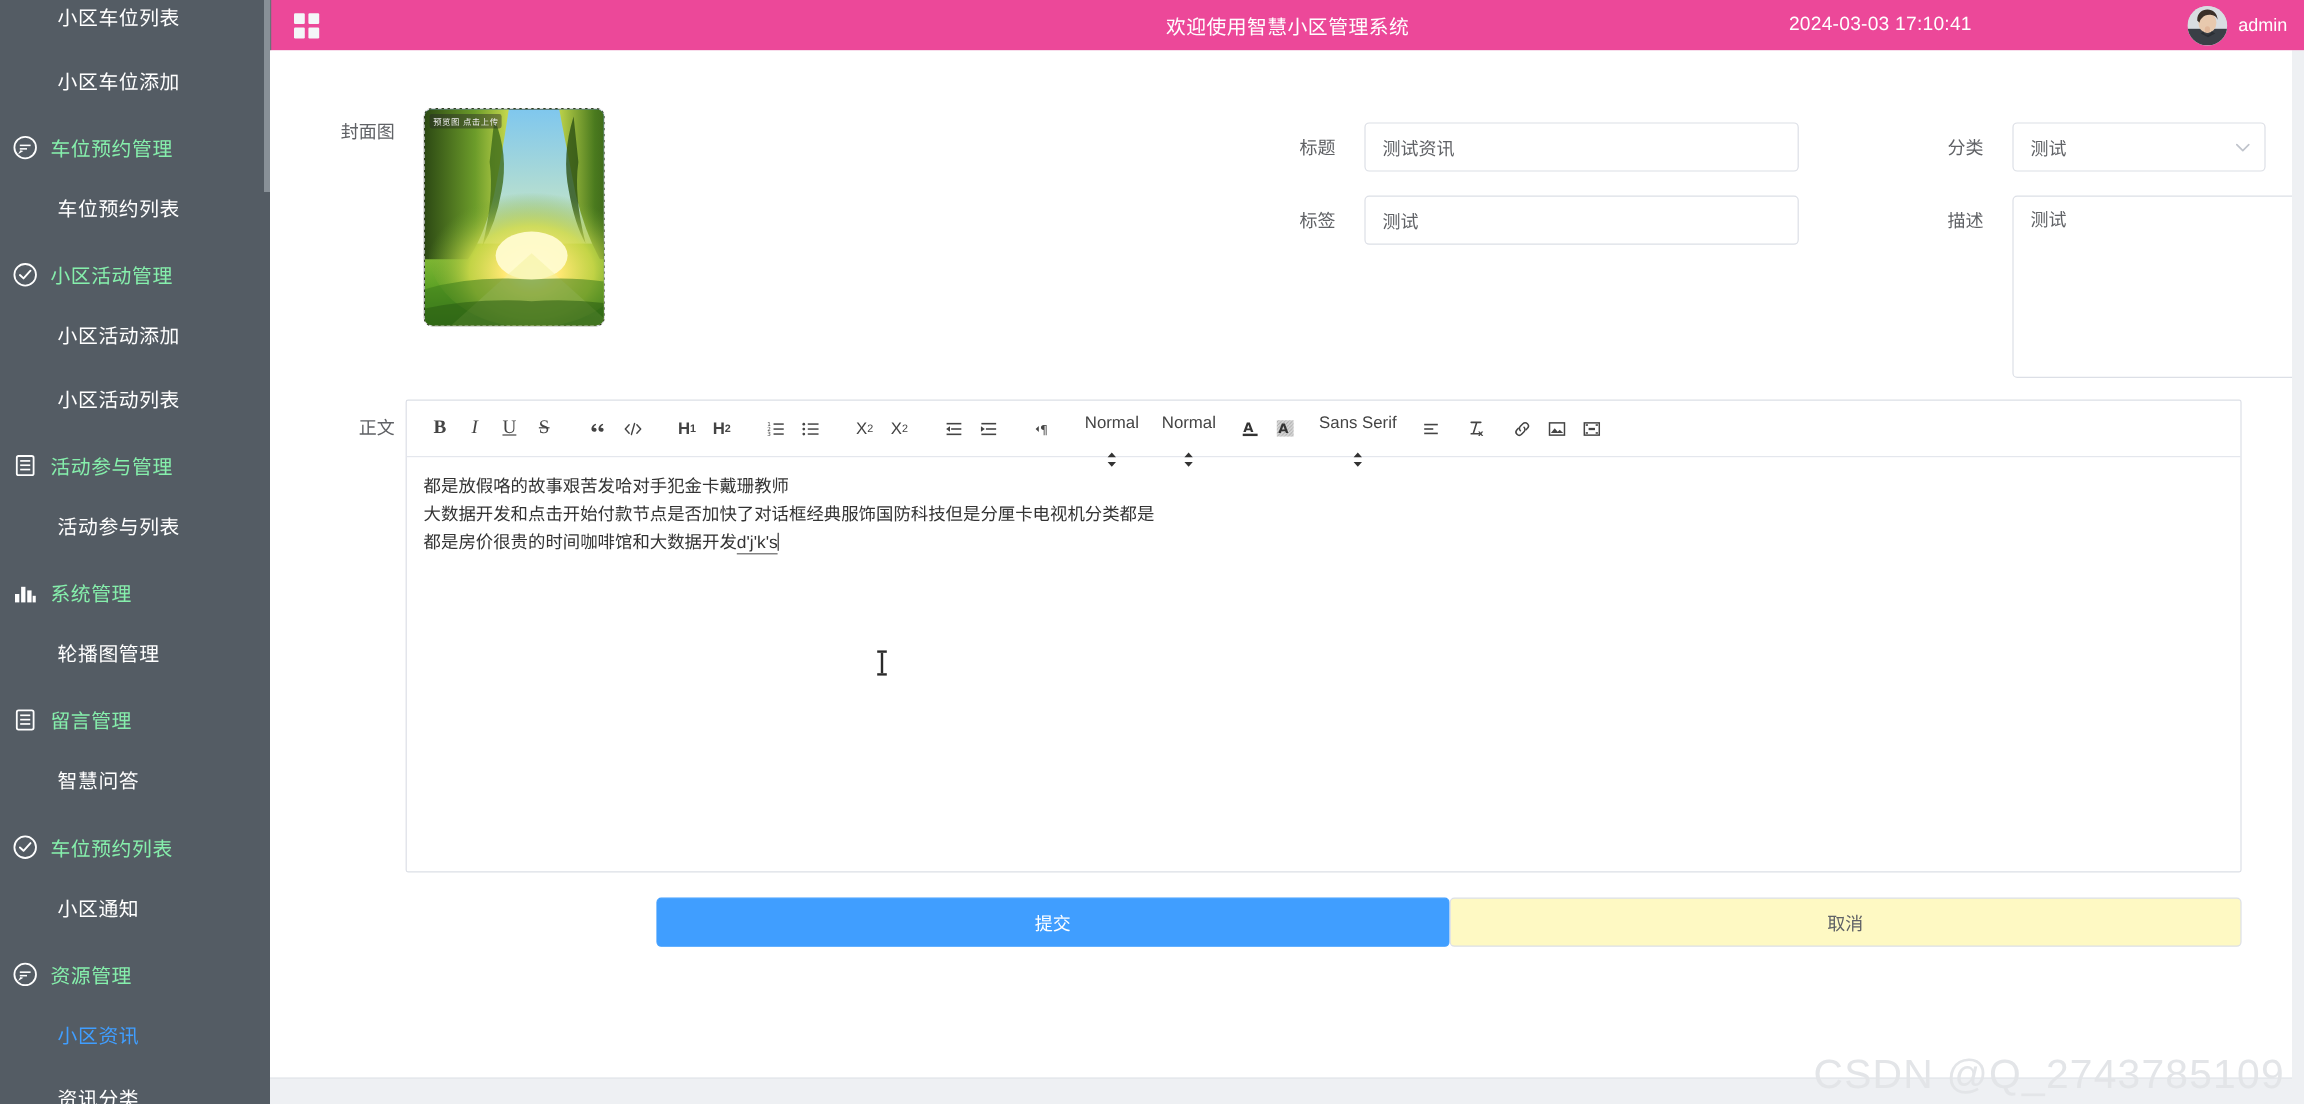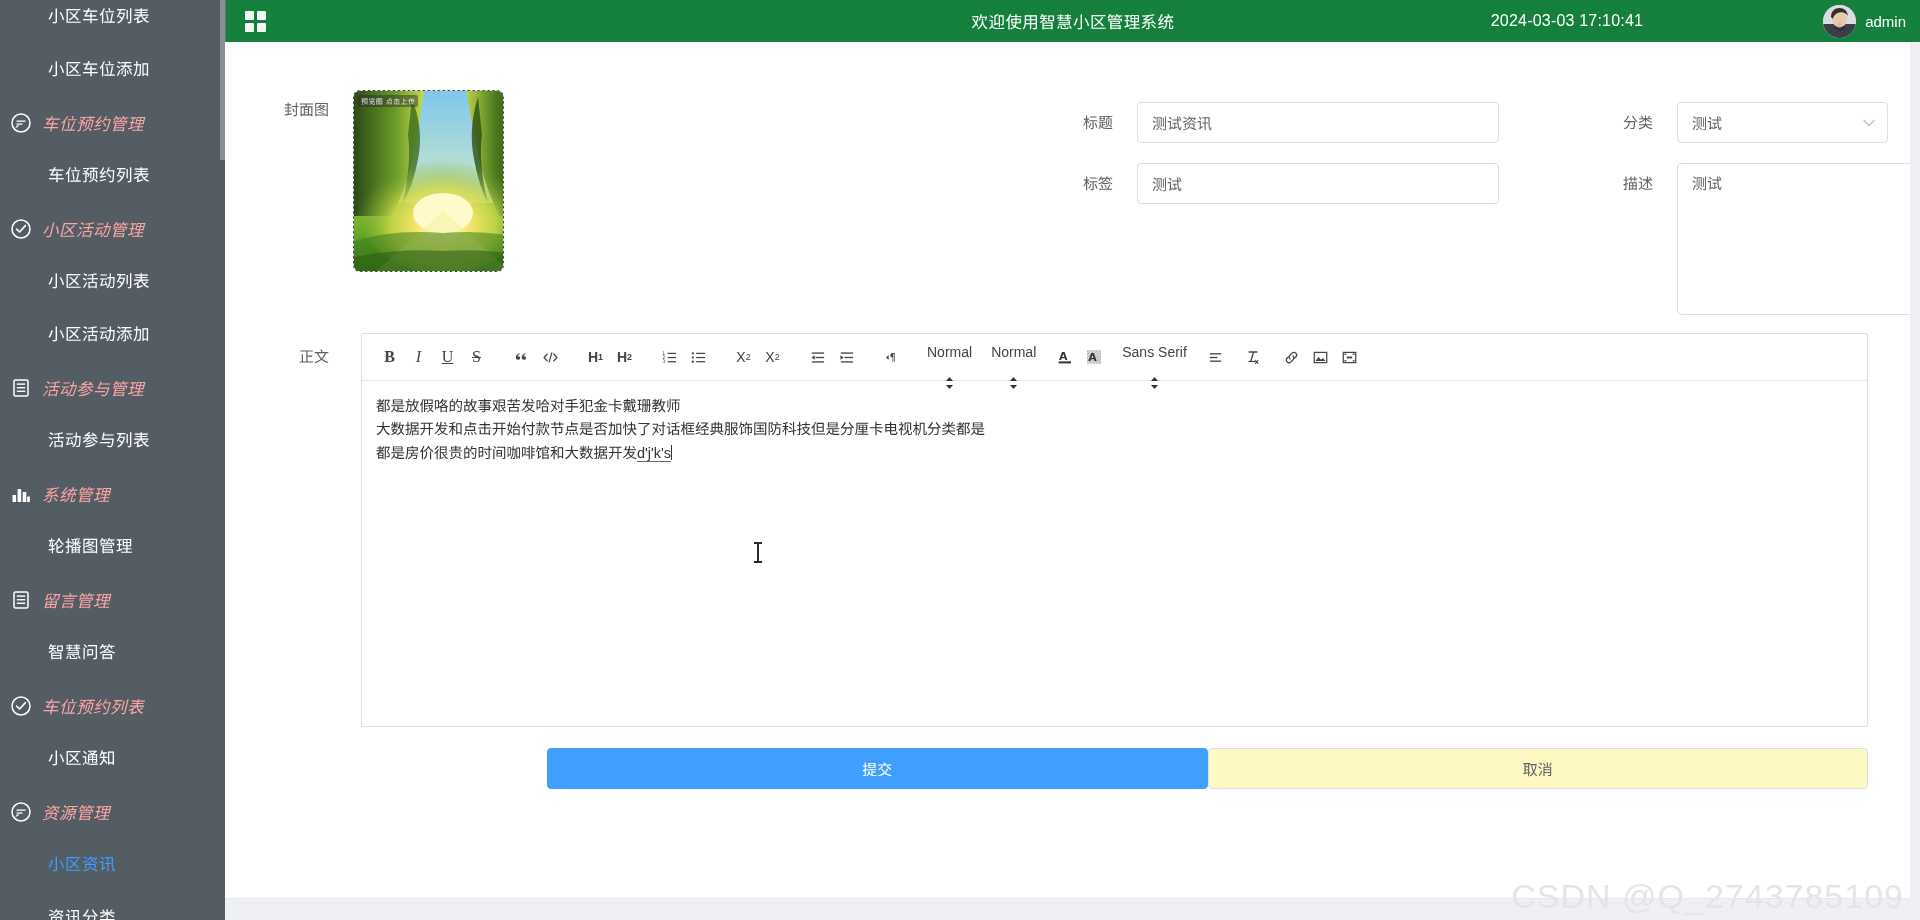--- a/index.html
+++ b/index.html
@@ -17,41 +17,41 @@
   .sidebar {
     width: 225px; height: 920px; flex: 0 0 225px;
     background: #545c64;
     overflow: hidden;
     position: relative;
   }
   .side-scroll { position: absolute; top: -10px; left: 0; width: 225px; }
   .nav-group-title {
     display: flex; align-items: center;
     height: 53px; padding-left: 8px;
-    color: #fca5a5; font-size: 16.5px; letter-spacing: .5px; font-style: italic;
+    color: #86efac; font-size: 16.5px; letter-spacing: .5px;
   }
   .nav-group-title .gicon {
     width: 26px; height: 26px; margin-right: 8px;
     display: inline-flex; align-items: center; justify-content: center;
     flex: 0 0 26px;
   }
   .nav-group-title .gicon svg { display: block; }
   .nav-sub {
     height: 53px; line-height: 53px;
     padding-left: 48px;
     color: #ffffff; font-size: 16.5px; letter-spacing: .5px;
     cursor: pointer; white-space: nowrap;
   }
   .nav-sub.active { color: #409eff; }
 
   
   .rightcol { flex: 1 1 auto; height: 920px; position: relative; background: #eef0f3; }
 
   .topbar {
-    height: 42px; background: #15803d;
+    height: 42px; background: #ec4899;
     display: flex; align-items: center;
     position: relative;
     border-left: 1px solid #6a7178;
   }
   .hamburger {
     width: 42px; height: 42px;
     display: flex; align-items: center; justify-content: center;
     cursor: pointer; margin-left: 8px;
   }
   .hamburger .sq {
@@ -137,21 +137,21 @@
     background: #fff; font-size: 15px; color: #606266;
     padding: 9px 14px; position: relative; cursor: text;
     line-height: 1.5;
   }
 
   .right-field { display: flex; align-items: flex-start; }
   .right-field .flabel { width: 58px; margin-right: 24px; text-align: right; }
 
   
   .editor-row { display: flex; padding-left: 46px; margin-top: 18px; }
-  .editor-row .flabel { width: 58px; margin-right: 32px; padding-top: 12px; }
+  .editor-row .flabel { width: 58px; margin-right: 9px; padding-top: 12px; }
   .editor {
     flex: 1 1 auto; margin-right: 42px;
     border: 1px solid #dcdfe6; border-radius: 2px; background: #fff;
   }
   .ql-toolbar {
     border-bottom: 1px solid #e4e7ed;
     padding: 8px 6px 8px 14px;
     display: flex; align-items: center; flex-wrap: nowrap; gap: 0;
     height: 47px;
   }
@@ -260,22 +260,22 @@
         <div class="nav-sub">车位预约列表</div>
         <div class="nav-group-title">
           <span class="gicon">
             <svg width="22" height="22" viewBox="0 0 22 22">
               <circle cx="11" cy="11" r="9" fill="none" stroke="#fff" stroke-width="1.5"></circle>
               <path d="M6.6 11.2 L9.6 14 L15.4 7.6" fill="none" stroke="#fff" stroke-width="1.6" stroke-linecap="round" stroke-linejoin="round"></path>
             </svg>
           </span>
           <span>小区活动管理</span>
         </div>
+        <div class="nav-sub">小区活动添加</div>
         <div class="nav-sub">小区活动列表</div>
-        <div class="nav-sub">小区活动添加</div>
         <div class="nav-group-title">
           <span class="gicon">
             <svg width="22" height="22" viewBox="0 0 22 22">
               <rect x="4" y="3" width="14" height="16" rx="1.5" fill="none" stroke="#fff" stroke-width="1.5"></rect>
               <rect x="6.8" y="6.4" width="8.4" height="1.4" fill="#fff"></rect>
               <rect x="6.8" y="10" width="8.4" height="1.4" fill="#fff"></rect>
               <rect x="6.8" y="13.6" width="8.4" height="1.4" fill="#fff"></rect>
             </svg>
           </span>
           <span>活动参与管理</span>

